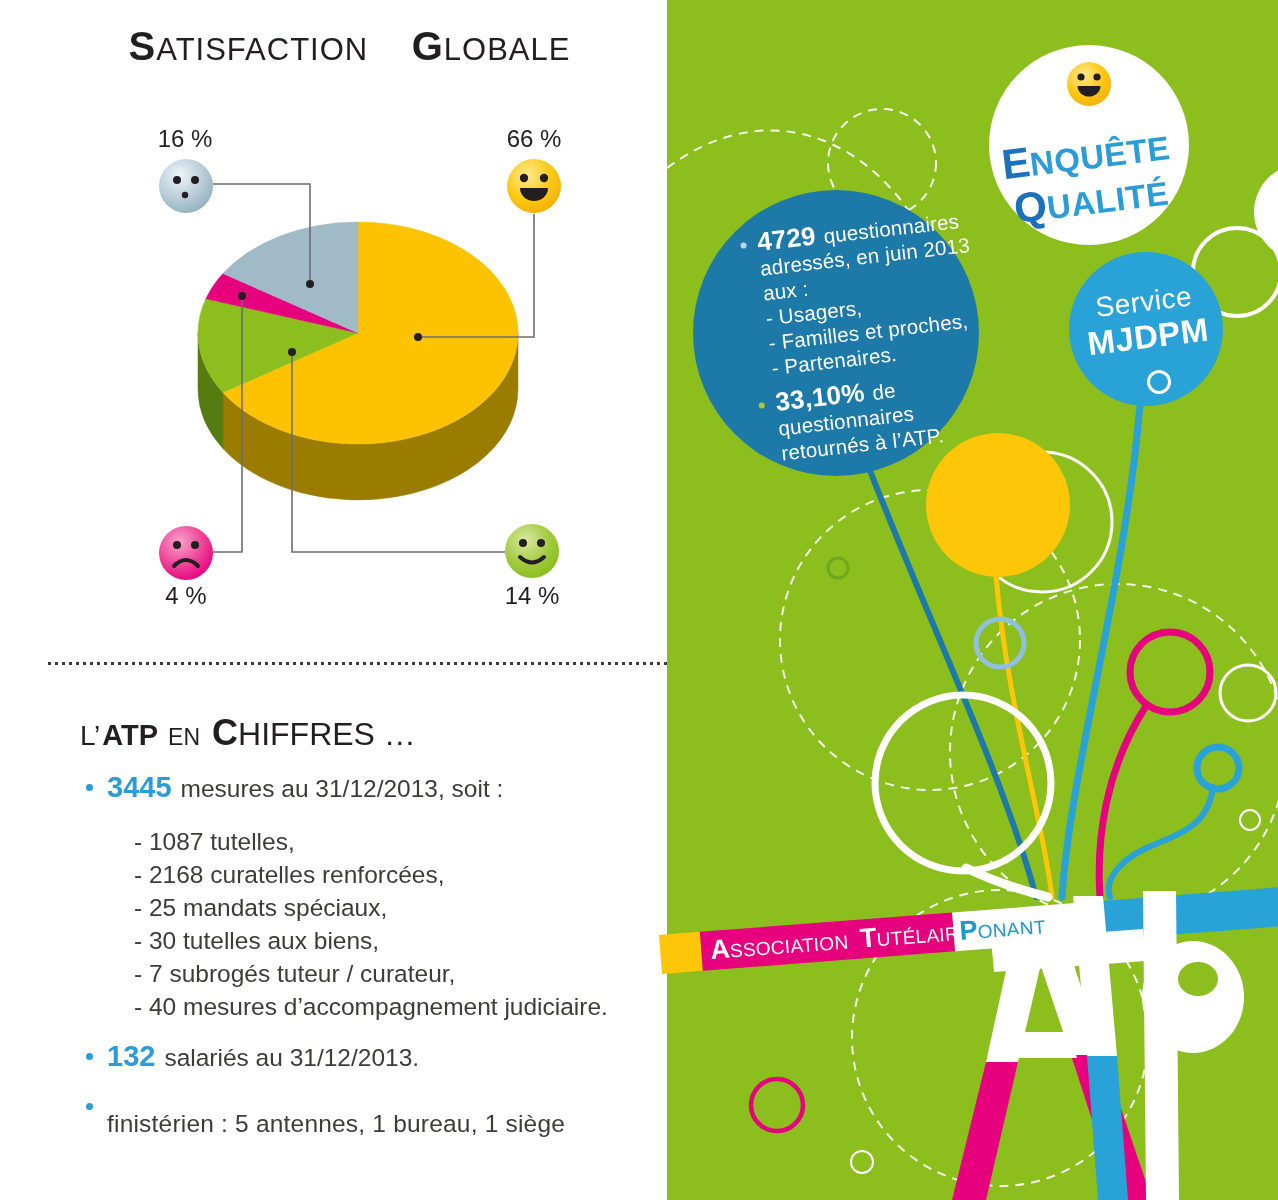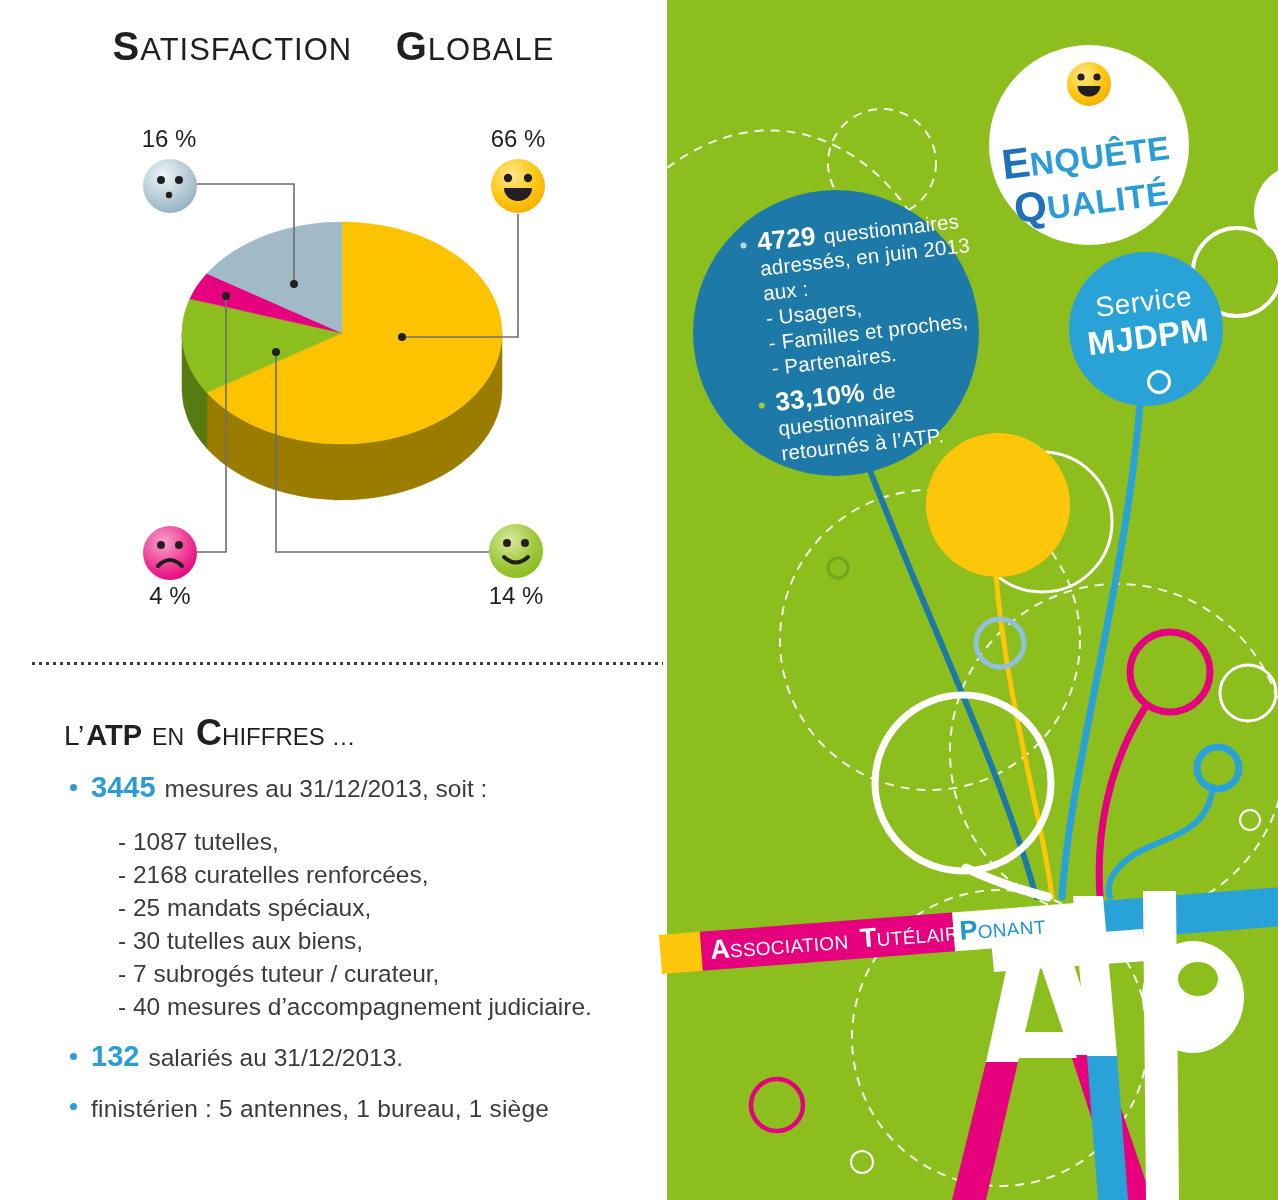--- a/index.html
+++ b/index.html
@@ -1,21 +1,21 @@
 <!DOCTYPE html>
 <html><head>
 <meta charset="utf-8">
 <style>
   * { margin:0; padding:0; box-sizing:border-box; }
   html,body { width:1278px; height:1200px; overflow:hidden; background:#fff;
               font-family:"Liberation Sans", sans-serif; }
   .page { position:relative; width:1278px; height:1200px; background:#fff; }
 
   
-  .left-panel { position:absolute; left:0; top:0; width:667px; height:1040px; background:#fff; }
+  .left-panel { position:absolute; left:16px; top:0; width:667px; height:1040px; background:#fff; }
 
   .chart-title { position:absolute; left:0; top:24px; width:667px; text-align:center;
                  color:#231f20; letter-spacing:1px; white-space:nowrap; }
   .chart-title .word { display:inline-block; }
   .chart-title .word + .word { margin-left:38px; }
   .chart-title .big { font-size:40px; font-weight:bold; }
   .chart-title .rest { font-size:31px; font-weight:500; }
 
   .pct-label { position:absolute; width:84px; text-align:center; font-size:24px;
                font-weight:normal; color:#231f20; }
@@ -29,32 +29,32 @@
   .divider { position:absolute; left:30px; top:661px; width:633px; height:5px;
              background-image:radial-gradient(circle 1.7px, #3c3c3b 1.55px, rgba(0,0,0,0) 1.8px);
              background-size:7px 5px; background-repeat:repeat-x; }
 
   .stats { position:absolute; left:64px; top:712px; width:565px; color:#3c3c3b; }
   .stats-heading { color:#231f20; white-space:nowrap; }
   .stats-heading .h-l    { font-size:28px; }
   .stats-heading .h-atp  { font-size:29px; font-weight:bold; margin-left:2px; }
   .stats-heading .h-en   { font-size:23px; margin-left:10px; }
   .stats-heading .h-c    { font-size:36px; font-weight:bold; margin-left:12px; }
-  .stats-heading .h-rest { font-size:24px; }
+  .stats-heading .h-rest { font-size:32px; }
 
   .stat-item { display:flex; align-items:baseline; margin-top:17px; }
   .stat-item:first-of-type { margin-top:34px; }
   .stat-dot { width:7px; height:7px; border-radius:50%; background:#2b9cd8;
               margin:0 14px 0 6px; flex:0 0 auto; align-self:flex-start; margin-top:13px; }
   .stat-num { color:#2b9cd8; font-weight:bold; font-size:29px; margin-right:9px; }
   .stat-text { font-size:24.5px; line-height:31px; }
   .stat-sub { margin:21px 0 0 27px; }
   .stat-sub div { font-size:24.5px; line-height:33px; }
   .stretched { letter-spacing:1.6px; word-spacing:5px; }
-  .stat-line2 { display:block; margin-top:3px; letter-spacing:0.2px; }
+  .stat-line2 { display:block; margin-top:18px; letter-spacing:0.2px; }
 
   
   .right-panel { position:absolute; left:667px; top:0; width:611px; height:1200px;
                  background:#8cbe1e; overflow:hidden; }
   .decor-svg, .atp-svg { position:absolute; left:667px; top:0; width:611px; height:1200px; }
   .atp-svg { z-index:6; }
   .decor-svg { z-index:1; }
 
   .bubble { position:absolute; border-radius:50%; }
   .survey-circle { left:693px; top:190px; width:286px; height:286px; background:#1d7aa8; z-index:2; }

